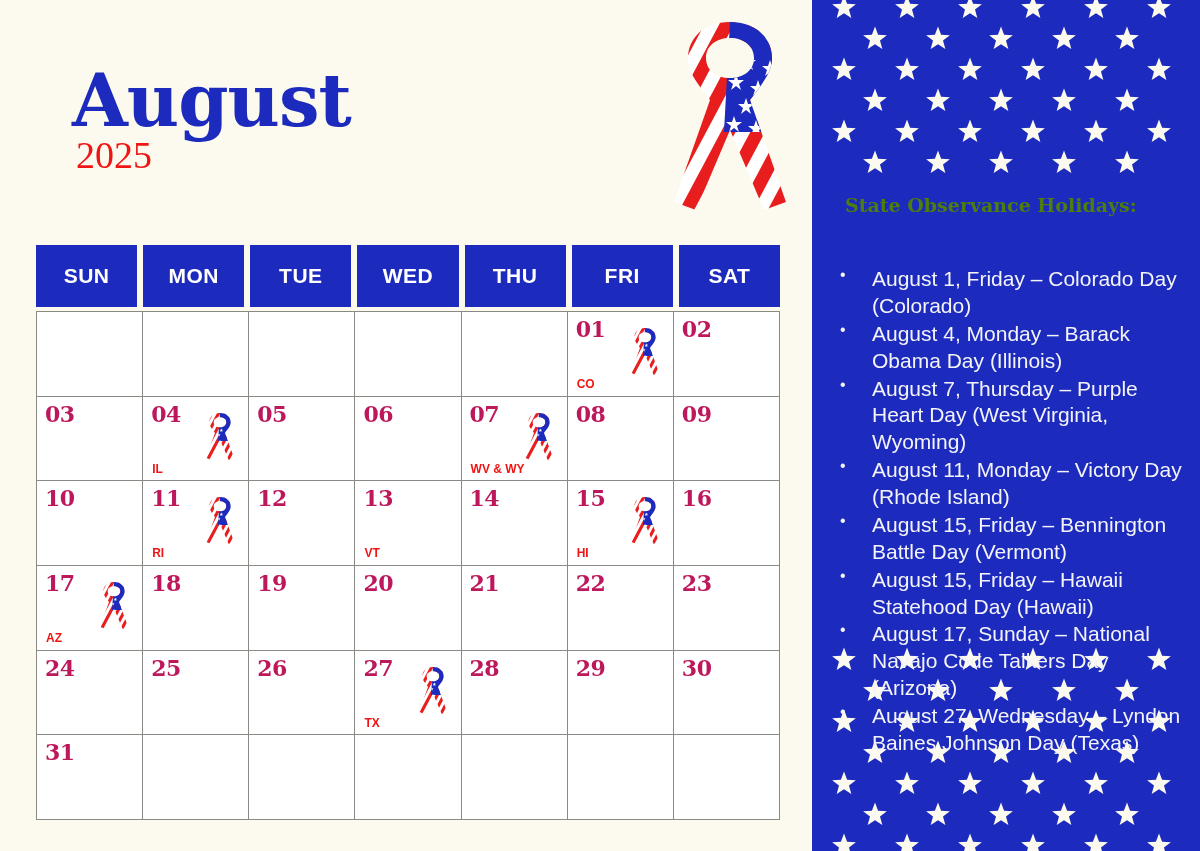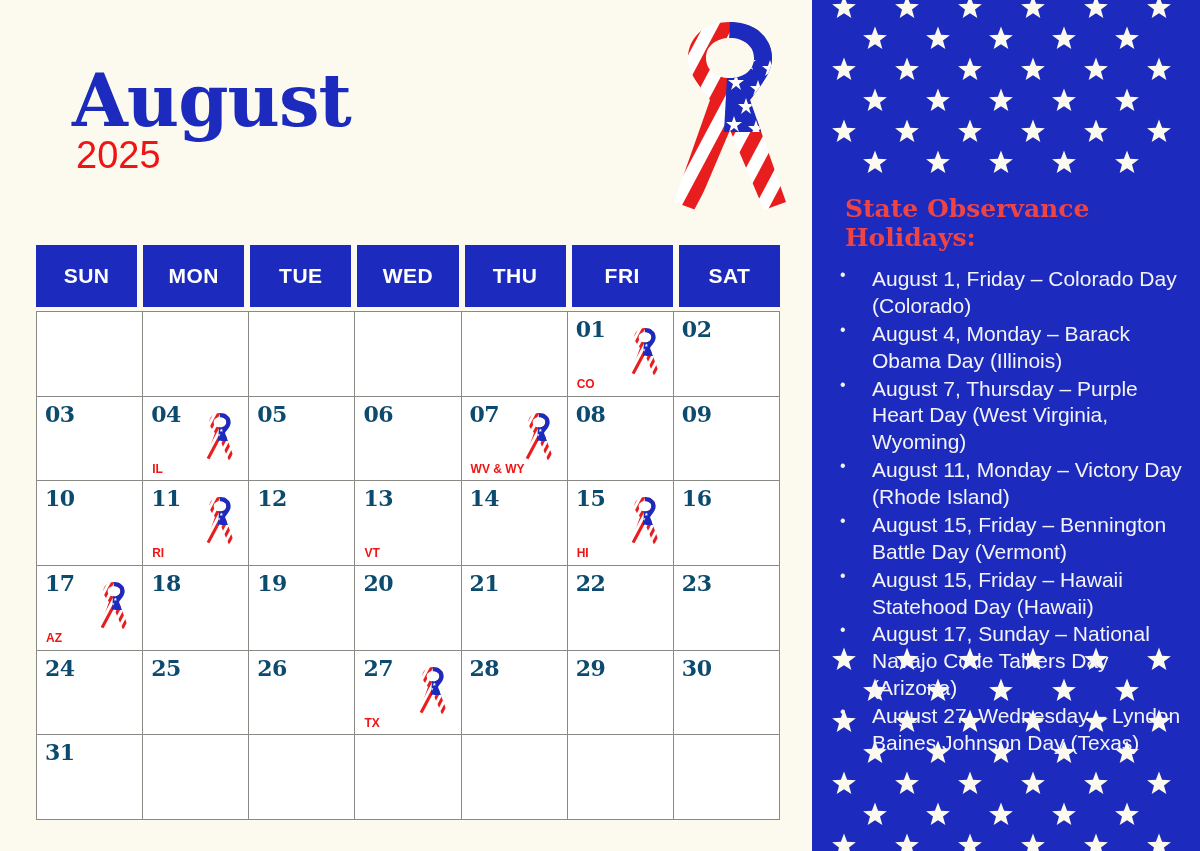--- a/index.html
+++ b/index.html
@@ -30,21 +30,21 @@
   }
   #month-title {
     font-family: "DejaVu Serif", "Liberation Serif", serif;
     font-weight: bold;
     font-size: 72px;
     line-height: 0.92;
     color: #1C2BBD;
     letter-spacing: -1px;
   }
   #year-label {
-    font-family: Liberation Sans, sans-serif;
+    font-family: Liberation Serif, serif;
     font-size: 38px;
     color: #F01414;
     line-height: 1;
     margin-top: 2px;
     margin-left: 4px;
     letter-spacing: 0px;
   }
 
   
   #header-ribbon {
@@ -92,21 +92,21 @@
     border-bottom: 1.5px solid #8A8A85;
     background: #FFFFFF;
     overflow: hidden;
   }
   .day-number {
     position: absolute;
     left: 8px; top: 4px;
     font-family: "DejaVu Serif", "Liberation Serif", serif;
     font-weight: bold;
     font-size: 22px;
-    color: #0c4a6e;
+    color: #be185d;
     letter-spacing: -0.5px;
   }
   .state-tag {
     position: absolute;
     left: 9px; bottom: 5px;
     font-family: "Liberation Sans", sans-serif;
     font-size: 12px;
     font-weight: bold;
     color: #F01414;
     line-height: 1.05;
@@ -133,23 +133,23 @@
   }
   #star-field-top { top: 0; height: 180px; }
   #star-field-bottom { top: 632px; height: 219px; }
 
   #panel-heading {
     position: absolute;
     left: 845px; top: 194px;
     width: 330px;
     font-family: "DejaVu Serif", "Liberation Serif", serif;
     font-weight: bold;
-    font-size: 25px;
+    font-size: 19px;
     line-height: 1.17;
-    color: #ef4444;
+    color: #4d7c0f;
     z-index: 3;
   }
 
   #holiday-list {
     position: absolute;
     left: 836px; top: 266px;
     width: 350px;
     list-style: none;
     z-index: 3;
   }

